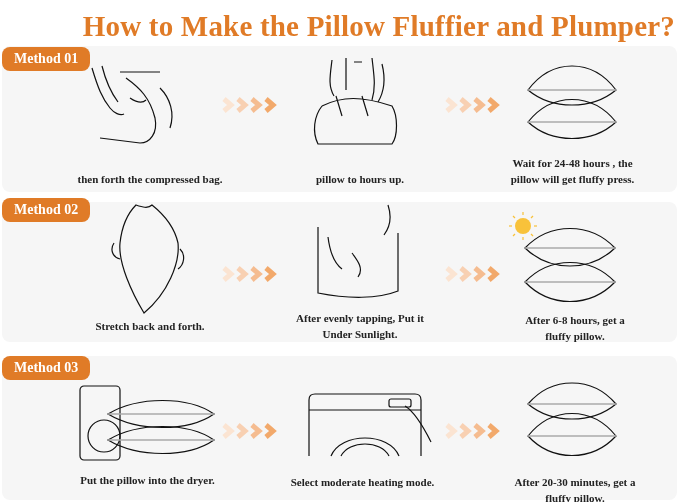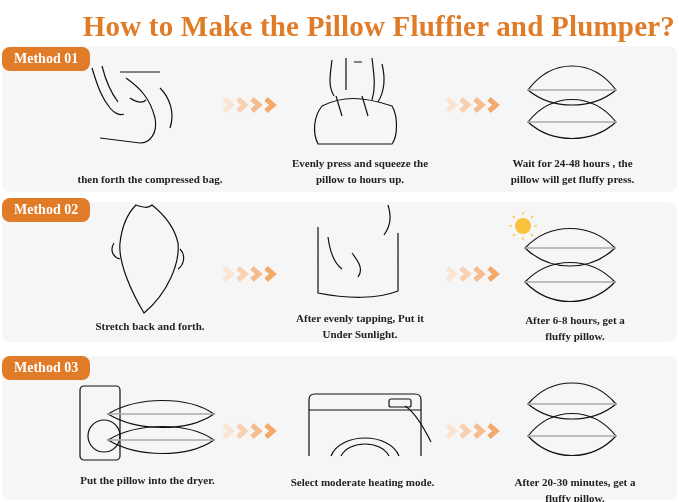--- a/index.html
+++ b/index.html
@@ -47,21 +47,21 @@
       <g fill="none" stroke-width="5">
         <path d="M2 2 L9 8 L2 14" stroke="#fbe4d2"></path>
         <path d="M16 2 L23 8 L16 14" stroke="#f8d0b2"></path>
         <path d="M30 2 L37 8 L30 14" stroke="#f5bc90"></path>
         <path d="M44 2 L51 8 L44 14" stroke="#f2a96b"></path>
       </g>
     </svg>
 </div>
 
 <div class="step" style="left:40px;top:155px;width:220px;"><br><span>then forth the compressed bag.</span></div>
-<div class="step" style="left:270px;top:155px;width:180px;"><span>Evenly press and squeeze the</span><br><span>pillow to hours up.</span></div>
+<div class="step" style="left:270px;top:155px;width:180px;"><br><span>pillow to hours up.</span></div>
 <div class="step" style="left:485px;top:155px;width:175px;"><span>Wait for 24-48 hours , the</span><br><span>pillow will get fluffy press.</span></div>
 
 <div class="panel" style="top:202px;height:140px;"></div>
 <div class="badge" style="top:198px;">Method 02</div>
 
 <svg class="art" style="left:108px;top:203px;" width="80" height="112" viewBox="0 0 80 112" fill="none" stroke="#111" stroke-width="1.2">
   <path d="M28 2 C34 4 40 6 44 2 C54 10 66 22 70 40 C72 60 60 90 36 110 C24 90 10 60 12 40 C14 22 20 10 28 2 Z M6 40 C2 46 4 54 12 56 M72 46 C78 52 76 62 70 66"></path>
 </svg>
 <svg class="art" style="left:308px;top:203px;" width="100" height="105" viewBox="0 0 100 105" fill="none" stroke="#111" stroke-width="1.2">
   <path d="M80 2 C84 14 82 24 76 32 M10 24 L10 90 C40 96 70 96 90 88 L90 30 M20 34 C22 50 26 60 34 66 M44 50 C50 58 56 66 50 74"></path>

